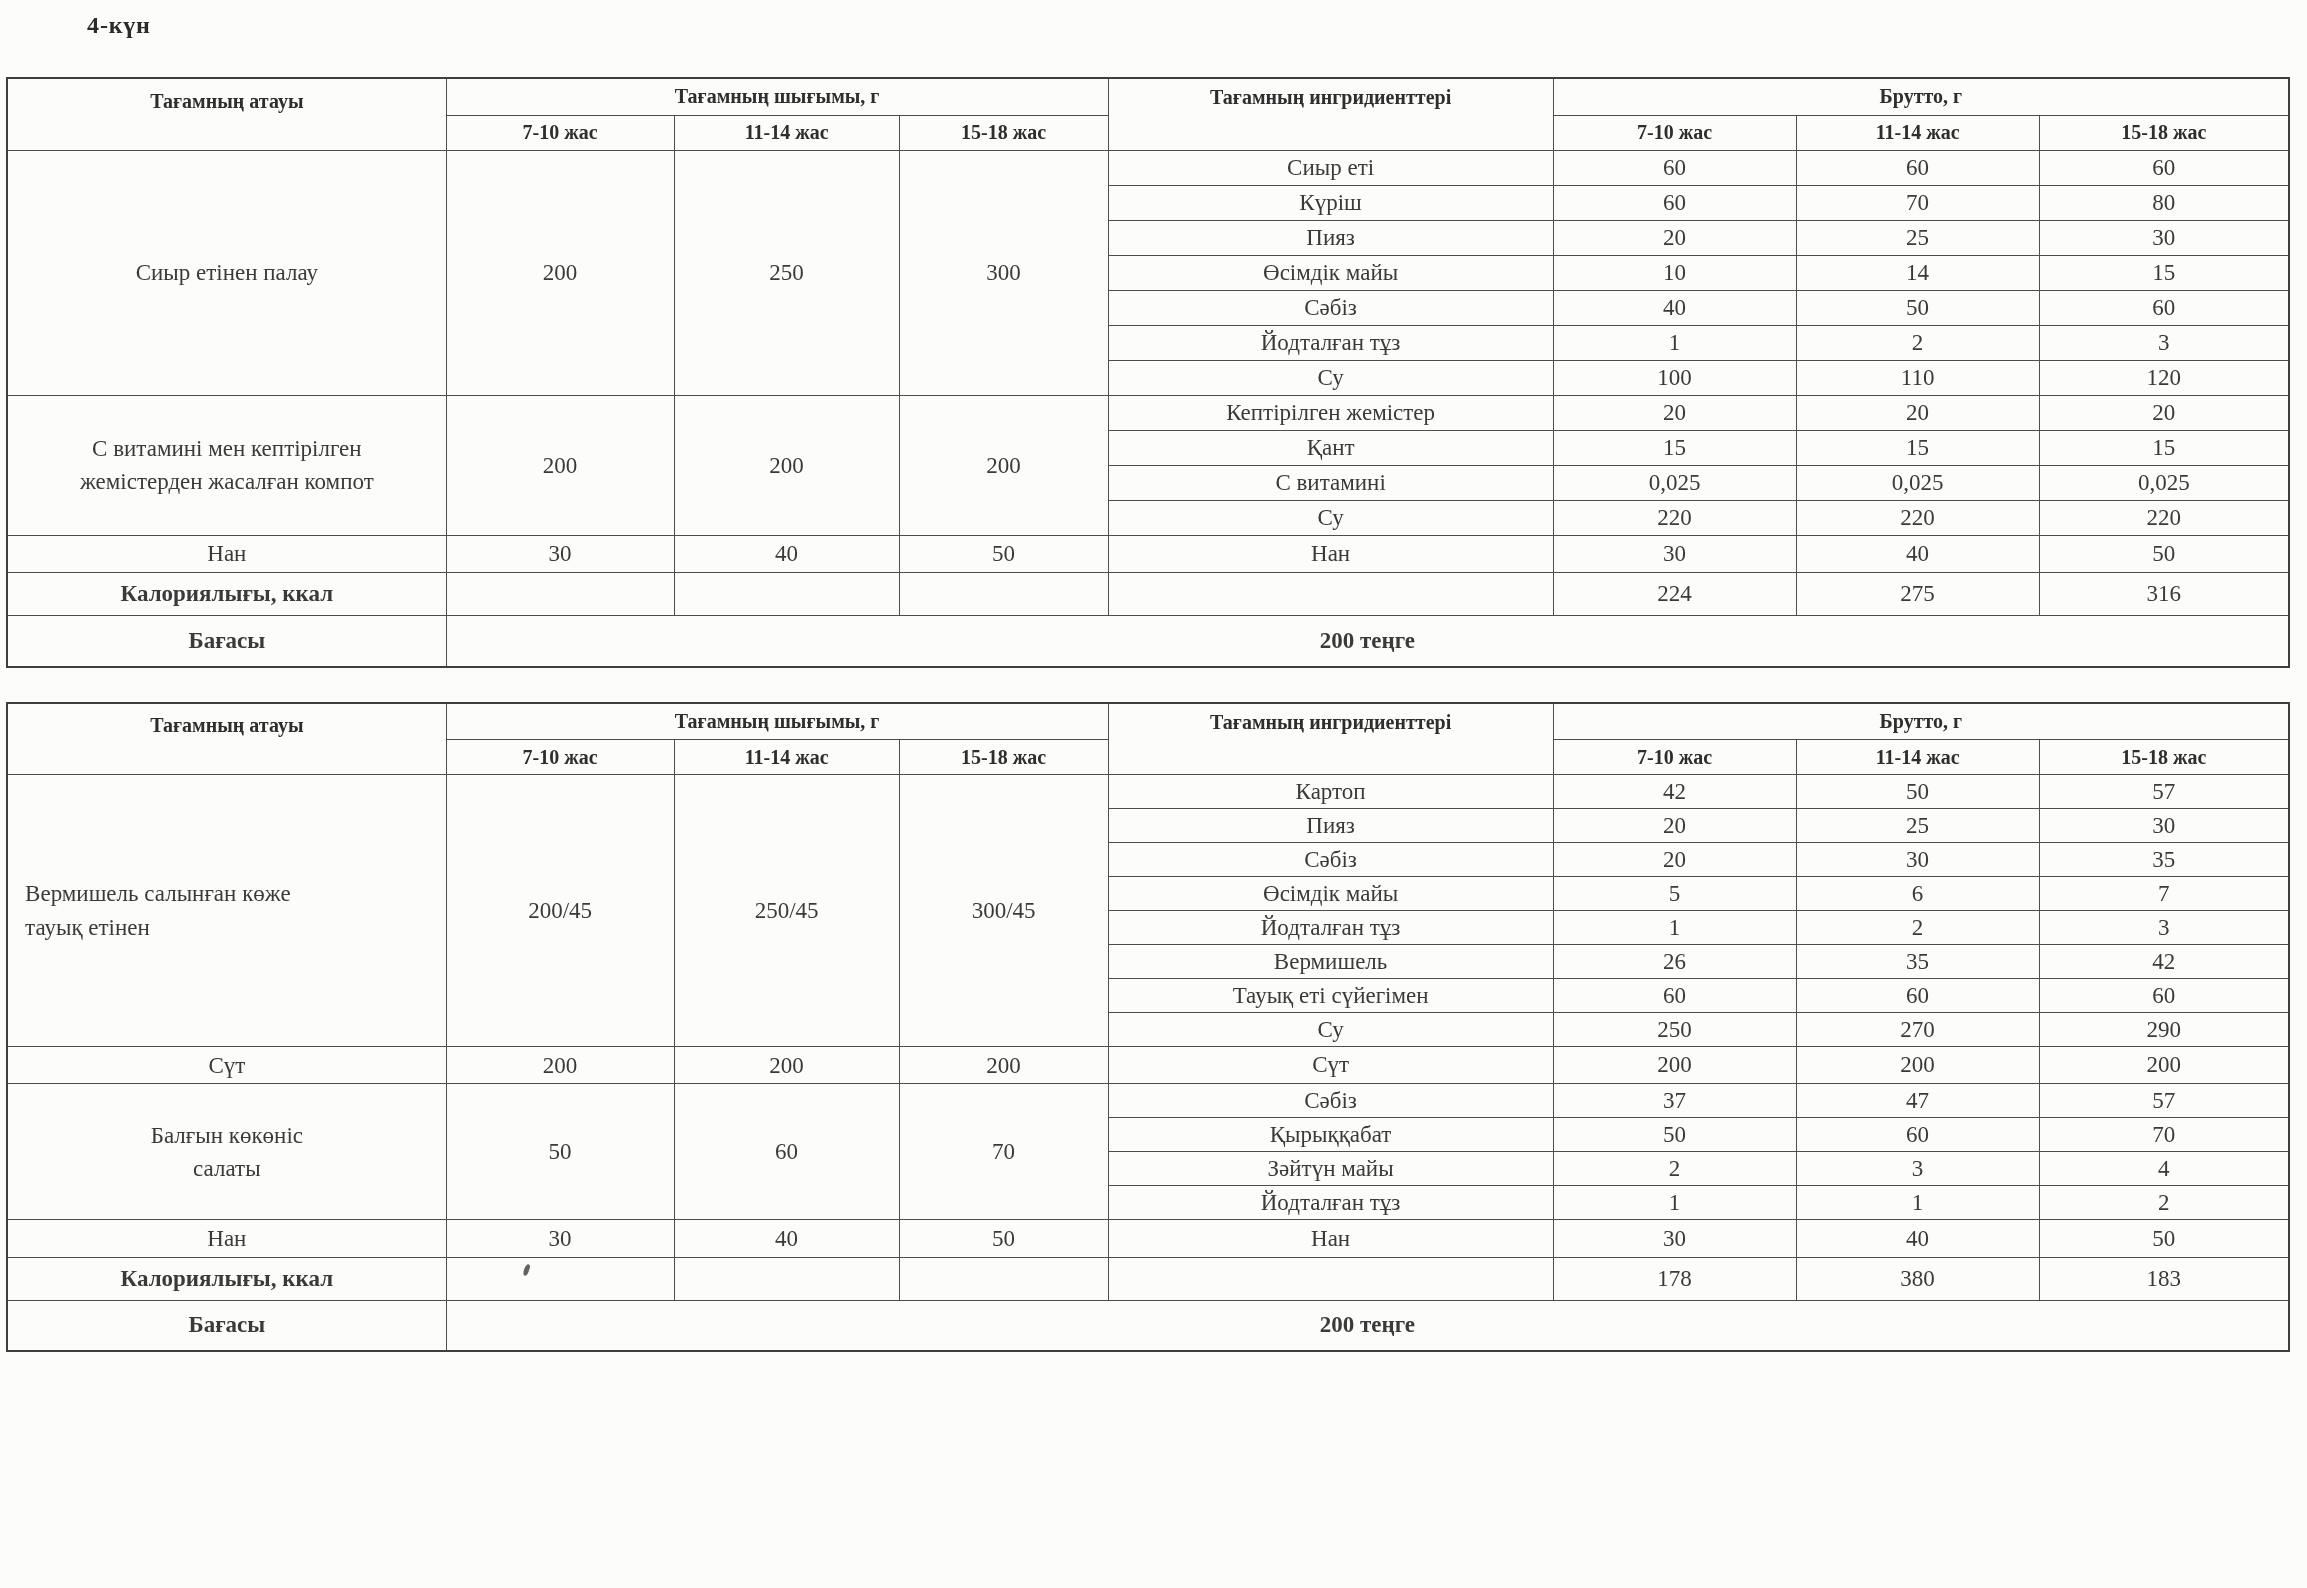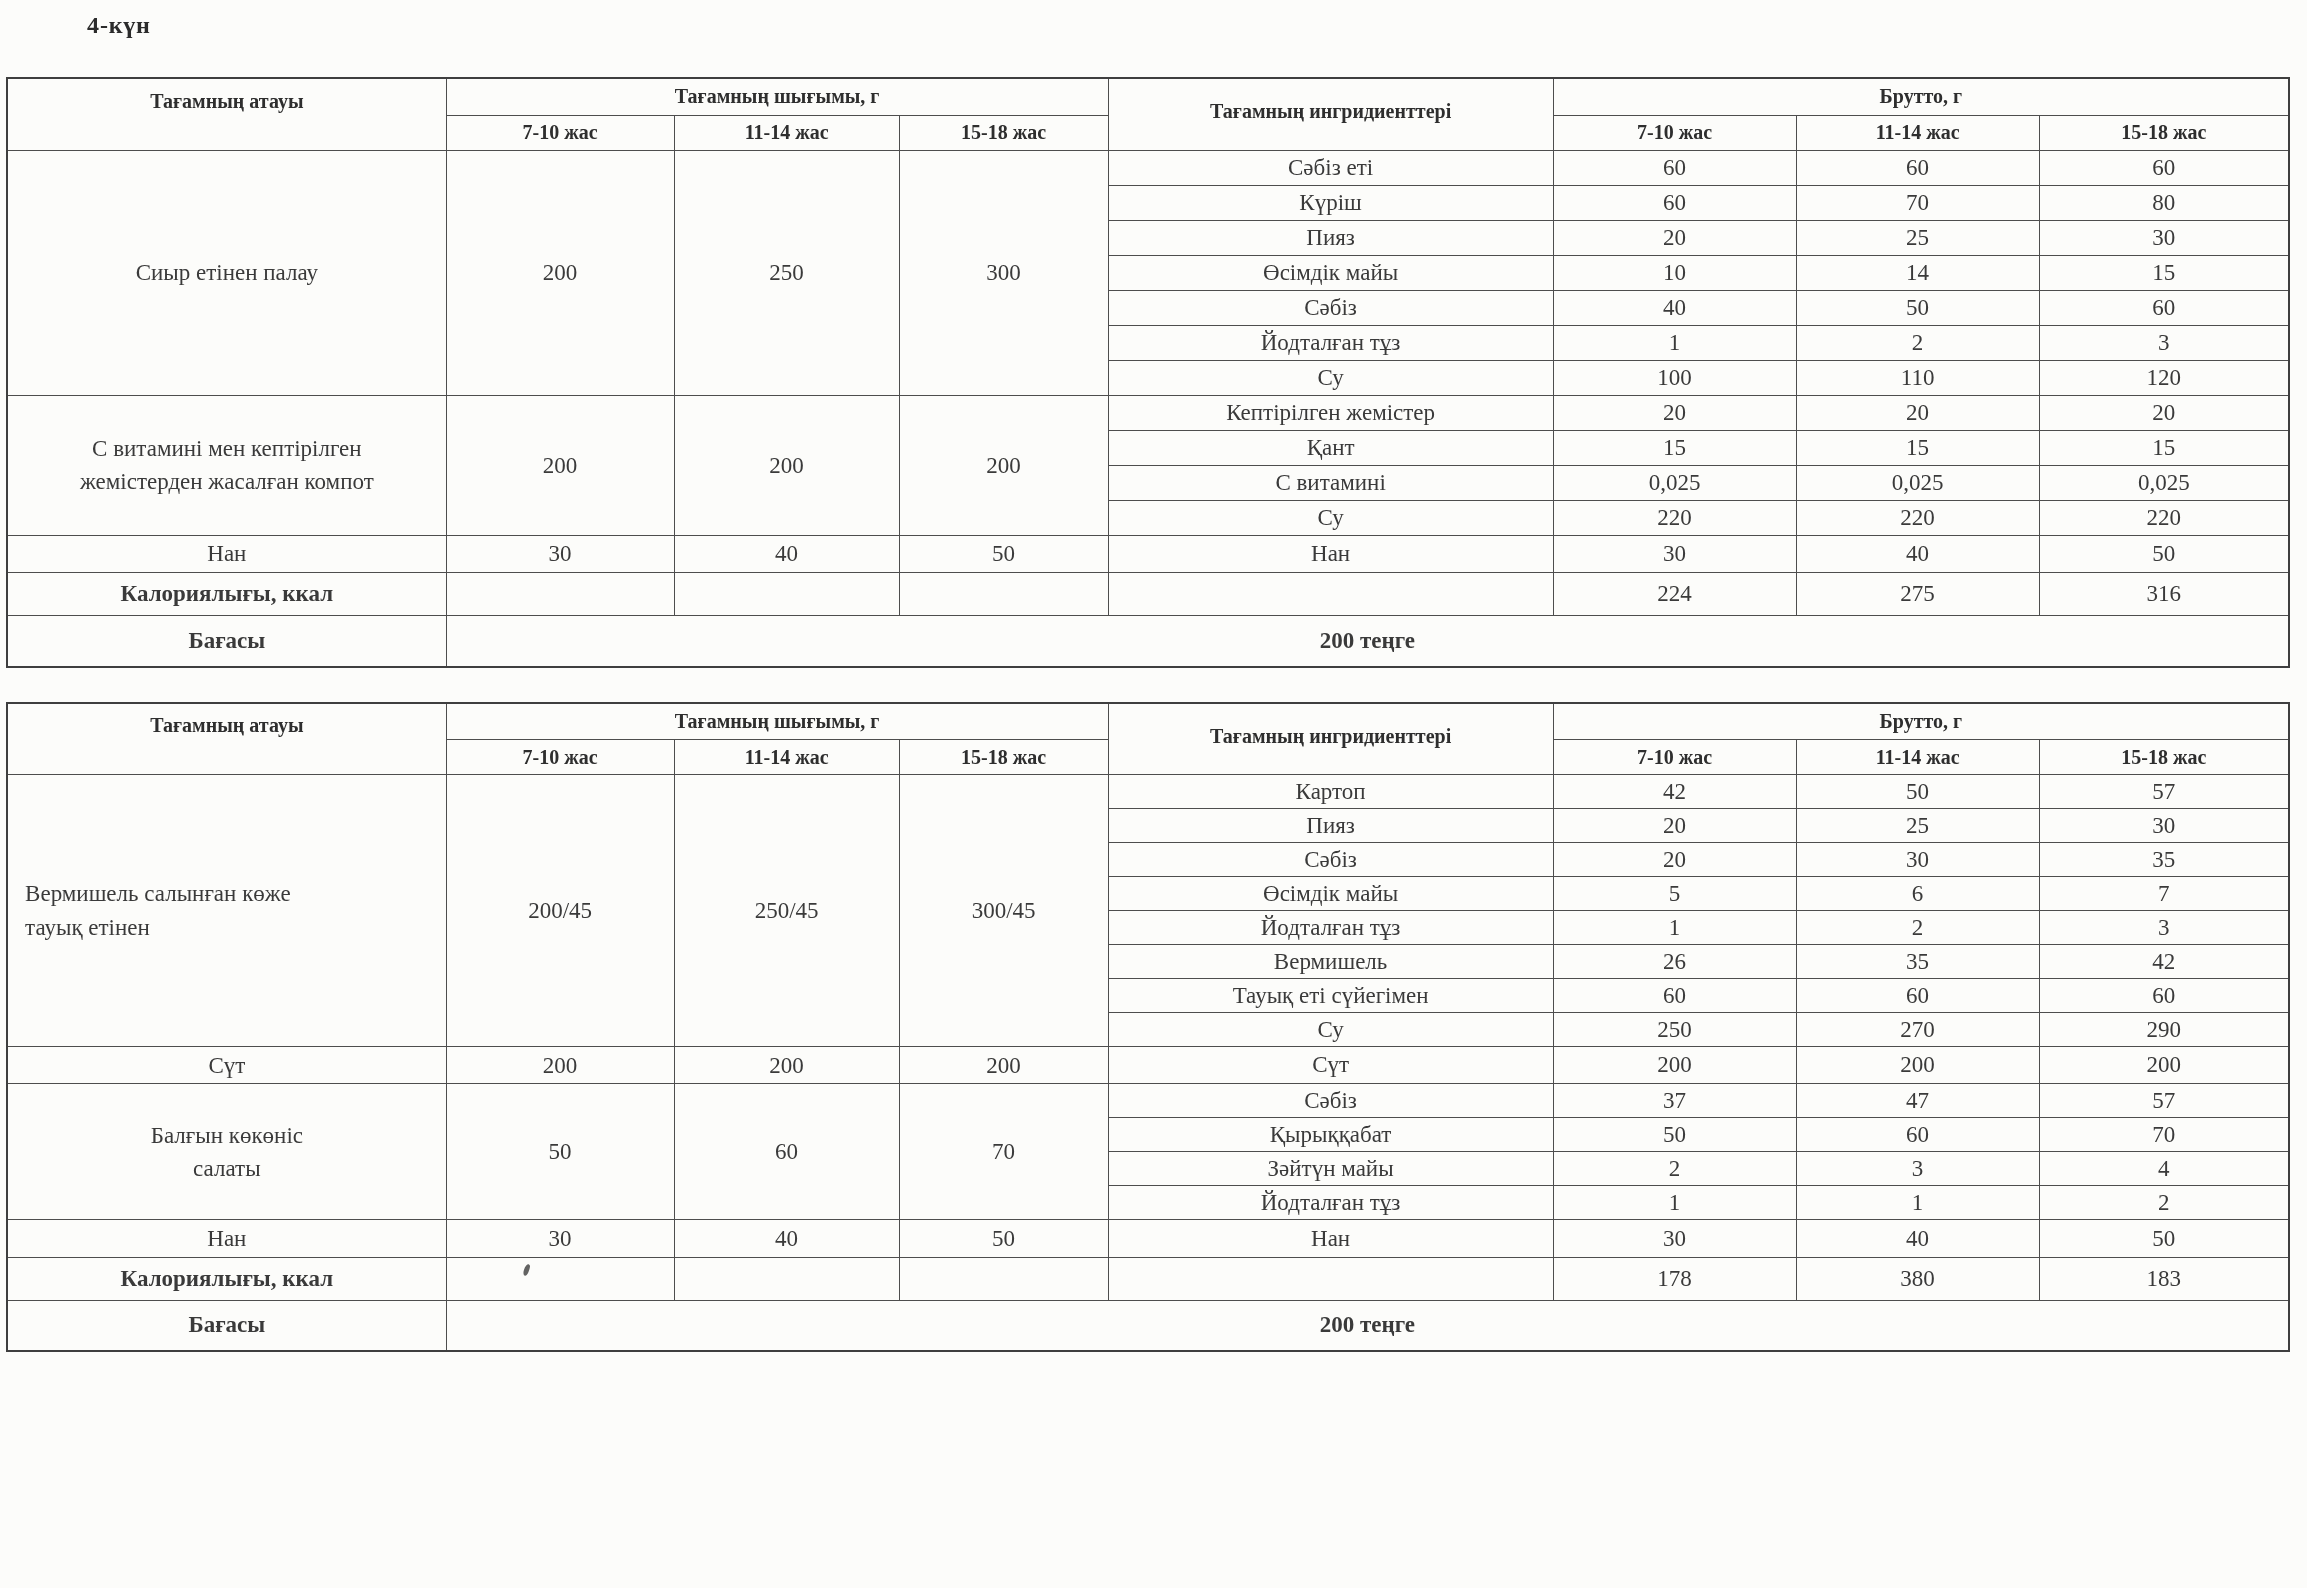--- a/index.html
+++ b/index.html
@@ -44,21 +44,21 @@
     font-weight: bold;
     font-size: 20px;
     color: #2e2e2e;
     text-align: center;
     padding: 3.1px 4.6px;
     vertical-align: middle;
   }
   .menu thead tr.main-hdr th { height: 37px; }
   .menu thead tr.sub-hdr th { height: 35px; }
   .menu thead th.th-dish { vertical-align: top; padding-top: 10.7px; }
-  .menu thead th.th-ingredients { vertical-align: top; padding-top: 21px; }
+  .menu thead th.th-ingredients { vertical-align: top; padding-top: 7px; }
 
   .menu tbody td {
     font-size: 23px;
     color: #3a3a3a;
     text-align: center;
     vertical-align: middle;
     padding: 1.5px 6.1px;
   }
   #table-0 tbody tr { height: 35px; }
   #table-1 tbody tr { height: 34px; }
@@ -144,21 +144,21 @@
           <th>11-14 жас</th>
           <th>15-18 жас</th>
         </tr>
       </thead>
       <tbody id="tbody-0">
           <tr>
             <td class="dish-cell" rowspan="7" data-dish-index="0">Сиыр етінен палау</td>
             <td class="output-cell" rowspan="7">200</td>
             <td class="output-cell" rowspan="7">250</td>
             <td class="output-cell" rowspan="7">300</td>
-            <td class="ingredient-cell">Сәбіз еті</td>
+            <td class="ingredient-cell">Сиыр еті</td>
             <td class="brutto-cell">60</td>
             <td class="brutto-cell">60</td>
             <td class="brutto-cell">60</td>
           </tr>
           <tr>
             <td class="ingredient-cell">Күріш</td>
             <td class="brutto-cell">60</td>
             <td class="brutto-cell">70</td>
             <td class="brutto-cell">80</td>
           </tr>

